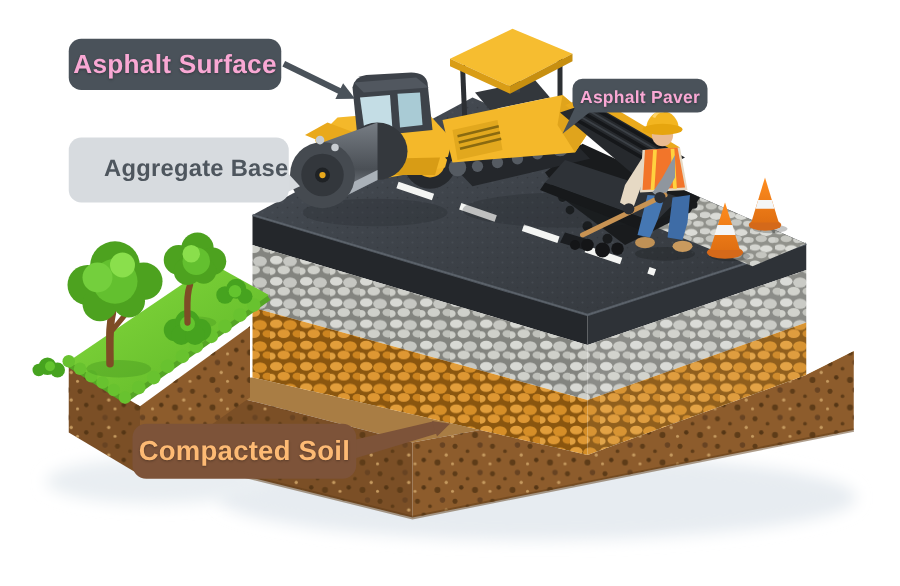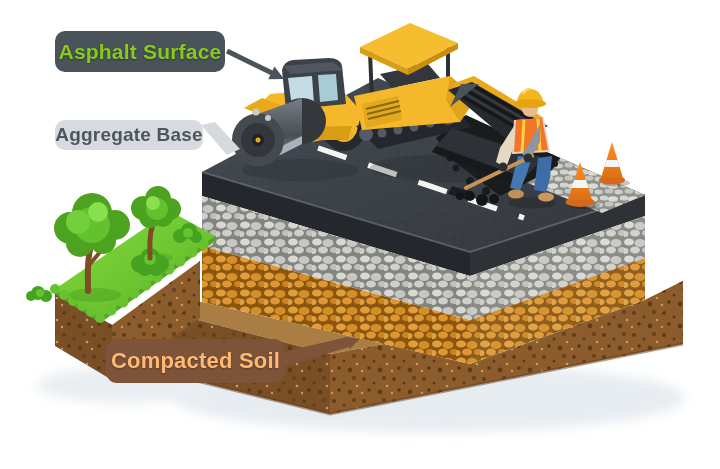--- a/index.html
+++ b/index.html
@@ -5,25 +5,25 @@
   html,body{margin:0;padding:0;background:#ffffff;}
   #stage{
     position:relative;width:720px;height:469px;overflow:hidden;background:#ffffff;
     font-family:"Liberation Sans",sans-serif;
   }
   #stage svg{position:absolute;left:0;top:0;}
   .callout{
     position:absolute;display:flex;align-items:center;justify-content:center;
     font-weight:bold;border-radius:10px;white-space:nowrap;letter-spacing:.2px;
   }
-  .callout.dark{background:#4a525a;color:#84cc16;text-shadow:0 1px 2px rgba(0,0,0,.35);}
+  .callout.dark{background:#4a525a;color:#f9a8d4;text-shadow:0 1px 2px rgba(0,0,0,.35);}
   .callout.light{background:#d7dbdf;color:#4e565e;}
   .callout.brown{background:#7d5339;color:#fdba74;text-shadow:0 1px 2px rgba(0,0,0,.3);}
   #lbl-asphalt-surface{left:55px;top:31px;width:170px;height:41px;font-size:21px;}
-  #lbl-aggregate-base{left:55px;top:120px;width:148px;height:30px;font-size:19px;}
+  #lbl-aggregate-base{left:55px;top:110px;width:148px;height:52px;font-size:19px;padding-left:28px;}
   #lbl-asphalt-paver{left:458px;top:63px;width:108px;height:27px;font-size:14px;border-radius:8px;}
   #lbl-compacted-soil{left:106px;top:339px;width:179px;height:44px;font-size:22px;border-radius:11px;}
 </style>
 </head>
 <body>
 
 <div id="stage">
 <svg width="720" height="469" viewBox="0 0 720 469">
   <defs>
     <filter id="soft" x="-40%" y="-40%" width="180%" height="180%">
@@ -305,14 +305,15 @@
     <polygon points="461,84 479,84 450,107" fill="#4a525a"></polygon>
     <g>
       <polygon points="283,352 283,367 349,347 347,337" fill="#7d5339"></polygon>
       <polygon points="360,339 349.6,349.1 345.6,336.7" fill="#7d5339"></polygon>
     </g>
   </g>
 </svg>
 
   <div id="lbl-asphalt-surface" class="callout dark">Asphalt Surface</div>
   <div id="lbl-aggregate-base" class="callout light">Aggregate Base</div>
+  <div id="lbl-asphalt-paver" class="callout dark">Asphalt Paver</div>
   <div id="lbl-compacted-soil" class="callout brown">Compacted Soil</div>
 </div>
 
 </body></html>

